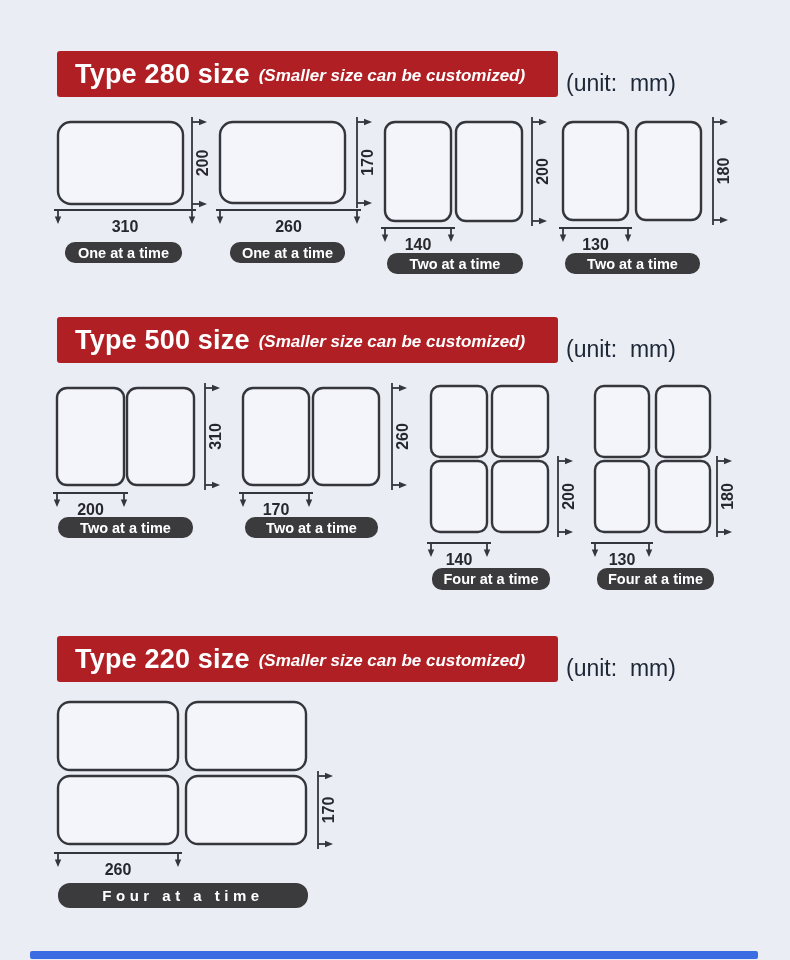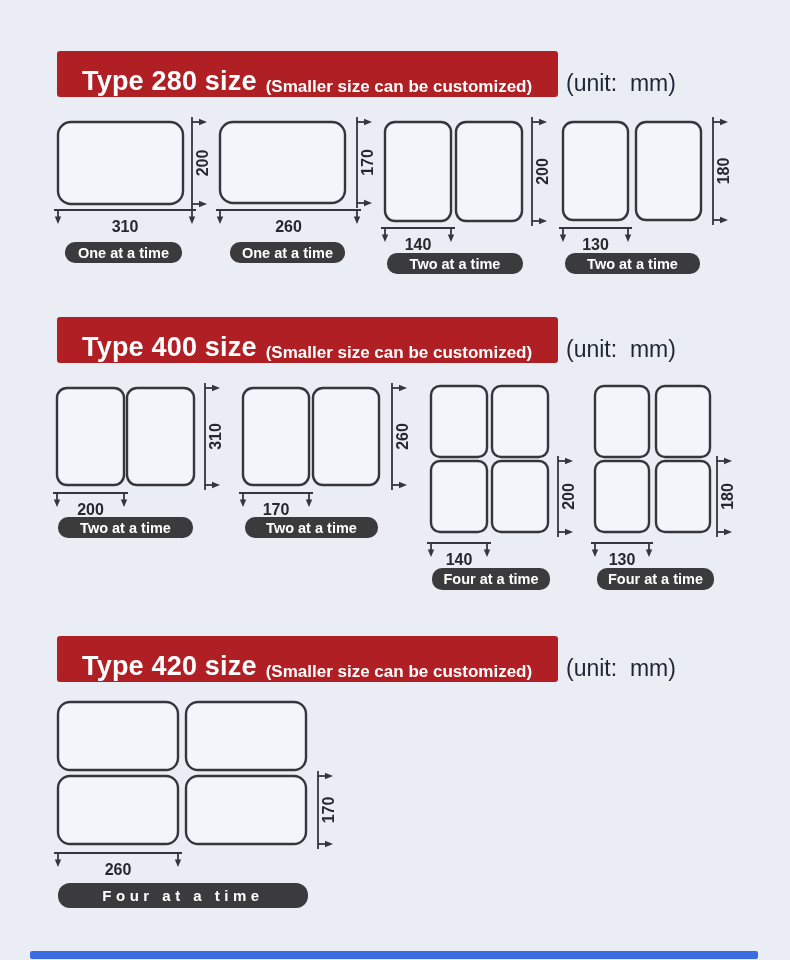--- a/index.html
+++ b/index.html
@@ -6,24 +6,24 @@
     --red:#b01f24; --badge:#3b3b3d; --ink:#34363b; --dimlabel:#26282d;
     --unit:#1d2736; --bg:#eaedf4; --cell:#f3f5fa; --bar:#3b6ce1;
   }
   html,body{margin:0;padding:0;}
   body{width:790px;height:960px;background:var(--bg);font-family:"Liberation Sans",sans-serif;overflow:hidden;}
   .page{position:relative;width:790px;height:960px;}
   .spec{position:absolute;left:0;width:790px;height:46px;}
   .spec.s1{top:51px}.spec.s2{top:317px}.spec.s3{top:636px}
   .banner{
     position:absolute;left:57px;top:0;width:501px;height:46px;background:var(--red);
-    border-radius:3px;display:flex;align-items:flex-end;padding-left:25px;box-sizing:border-box;color:#fff;
+    border-radius:3px;display:flex;align-items:center;padding-left:18px;box-sizing:border-box;color:#fff;
   }
   .banner .title{font-size:27px;font-weight:bold;letter-spacing:.2px;white-space:nowrap;}
-  .banner .subtitle{font-size:17px;font-weight:bold;margin-left:9px;margin-top:4px;white-space:nowrap;}
+  .banner .subtitle{font-size:17px;font-weight:bold;margin-left:9px;margin-top:4px;white-space:nowrap;font-style:italic;}
   .unit{
     position:absolute;left:566px;top:20px;font-size:23px;line-height:24px;color:var(--unit);
     font-weight:400;white-space:pre;
   }
   #diagram-canvas{position:absolute;left:0;top:0;pointer-events:none;}
   .badge{
     position:absolute;background:var(--badge);color:#fff;border-radius:10px;
     display:flex;align-items:center;justify-content:center;
     font-size:14.5px;font-weight:bold;white-space:nowrap;
   }
@@ -39,29 +39,29 @@
   <section class="spec s1">
     <div class="banner">
       <span class="title">Type 280 size</span>
       <span class="subtitle">(Smaller size can be customized)</span>
     </div>
     <div class="unit">(unit:  mm)</div>
   </section>
 
   <section class="spec s2">
     <div class="banner">
-      <span class="title">Type 400 size</span>
+      <span class="title">Type 500 size</span>
       <span class="subtitle">(Smaller size can be customized)</span>
     </div>
     <div class="unit">(unit:  mm)</div>
   </section>
 
   <section class="spec s3">
     <div class="banner">
-      <span class="title">Type 420 size</span>
+      <span class="title">Type 220 size</span>
       <span class="subtitle">(Smaller size can be customized)</span>
     </div>
     <div class="unit">(unit:  mm)</div>
   </section>
 
   <svg id="diagram-canvas" width="790" height="960" viewBox="0 0 790 960">
       <g>
         <rect x="58" y="122" width="125" height="82" rx="13" ry="13" fill="#f3f5fa" stroke="#34363b" stroke-width="2.4"></rect>
         <line x1="192" y1="117" x2="192" y2="209" stroke="#34363b" stroke-width="1.8"></line>
         <line x1="192" y1="122" x2="200" y2="122" stroke="#34363b" stroke-width="1.8"></line>

